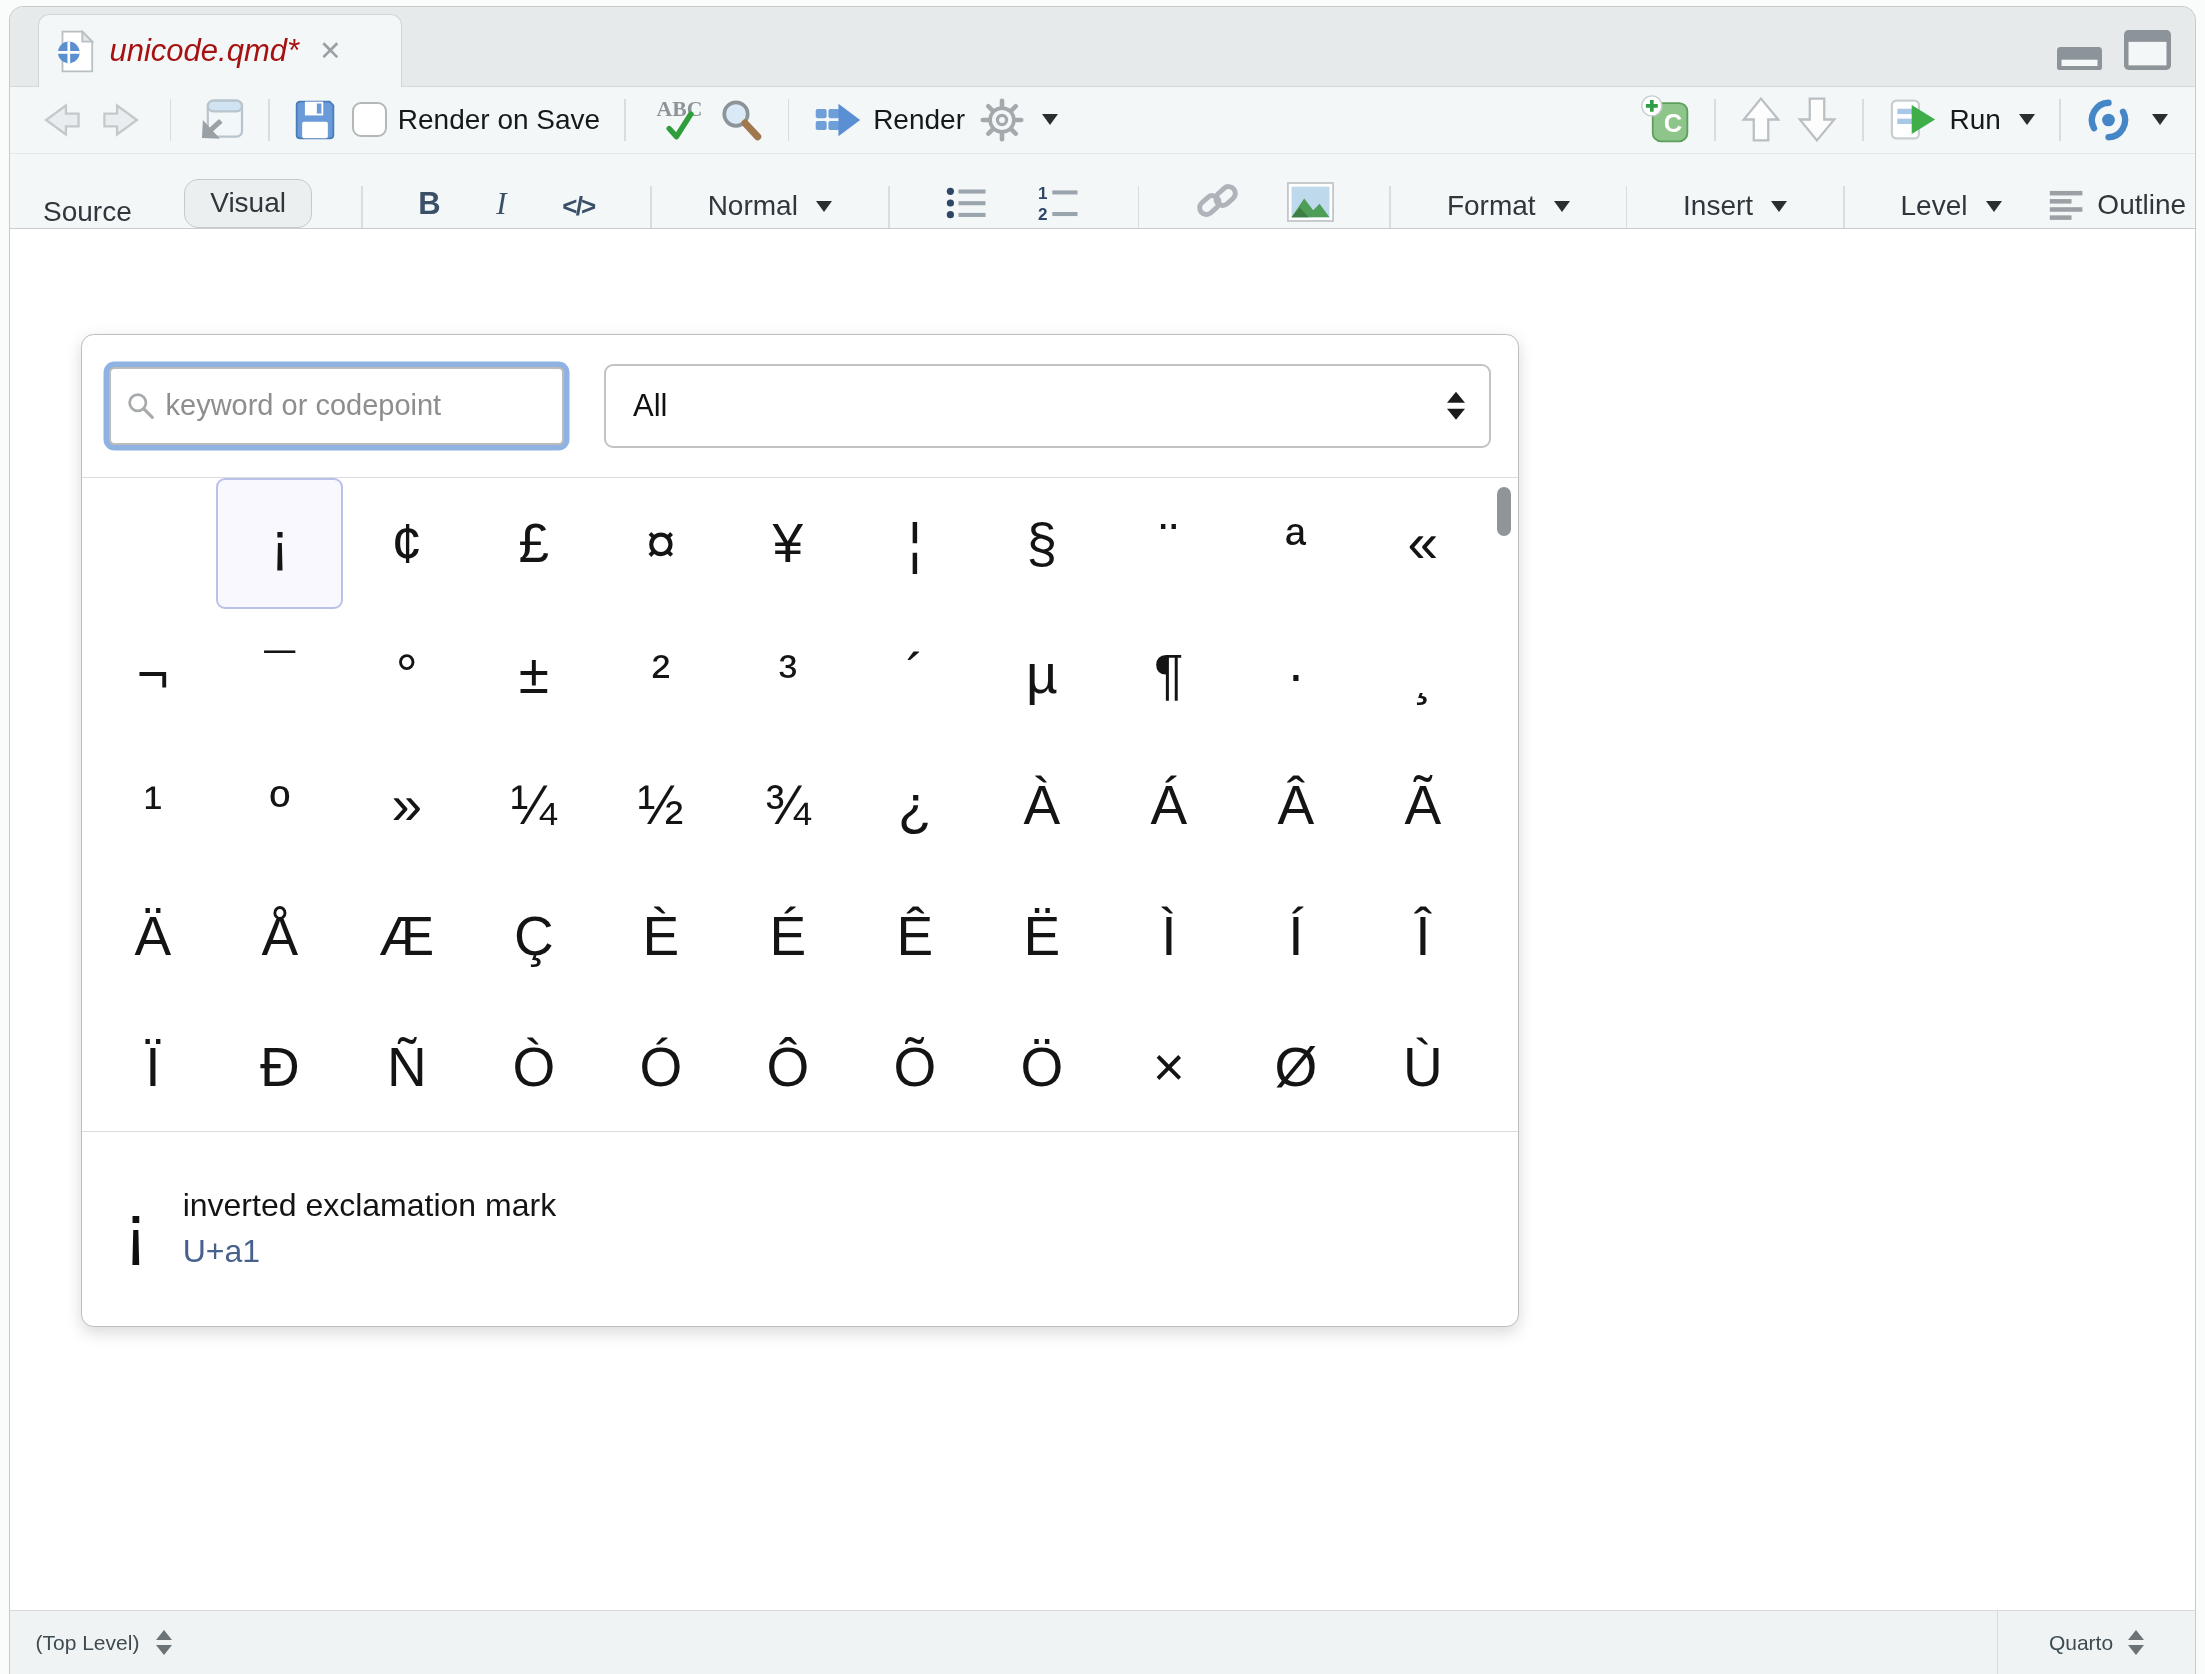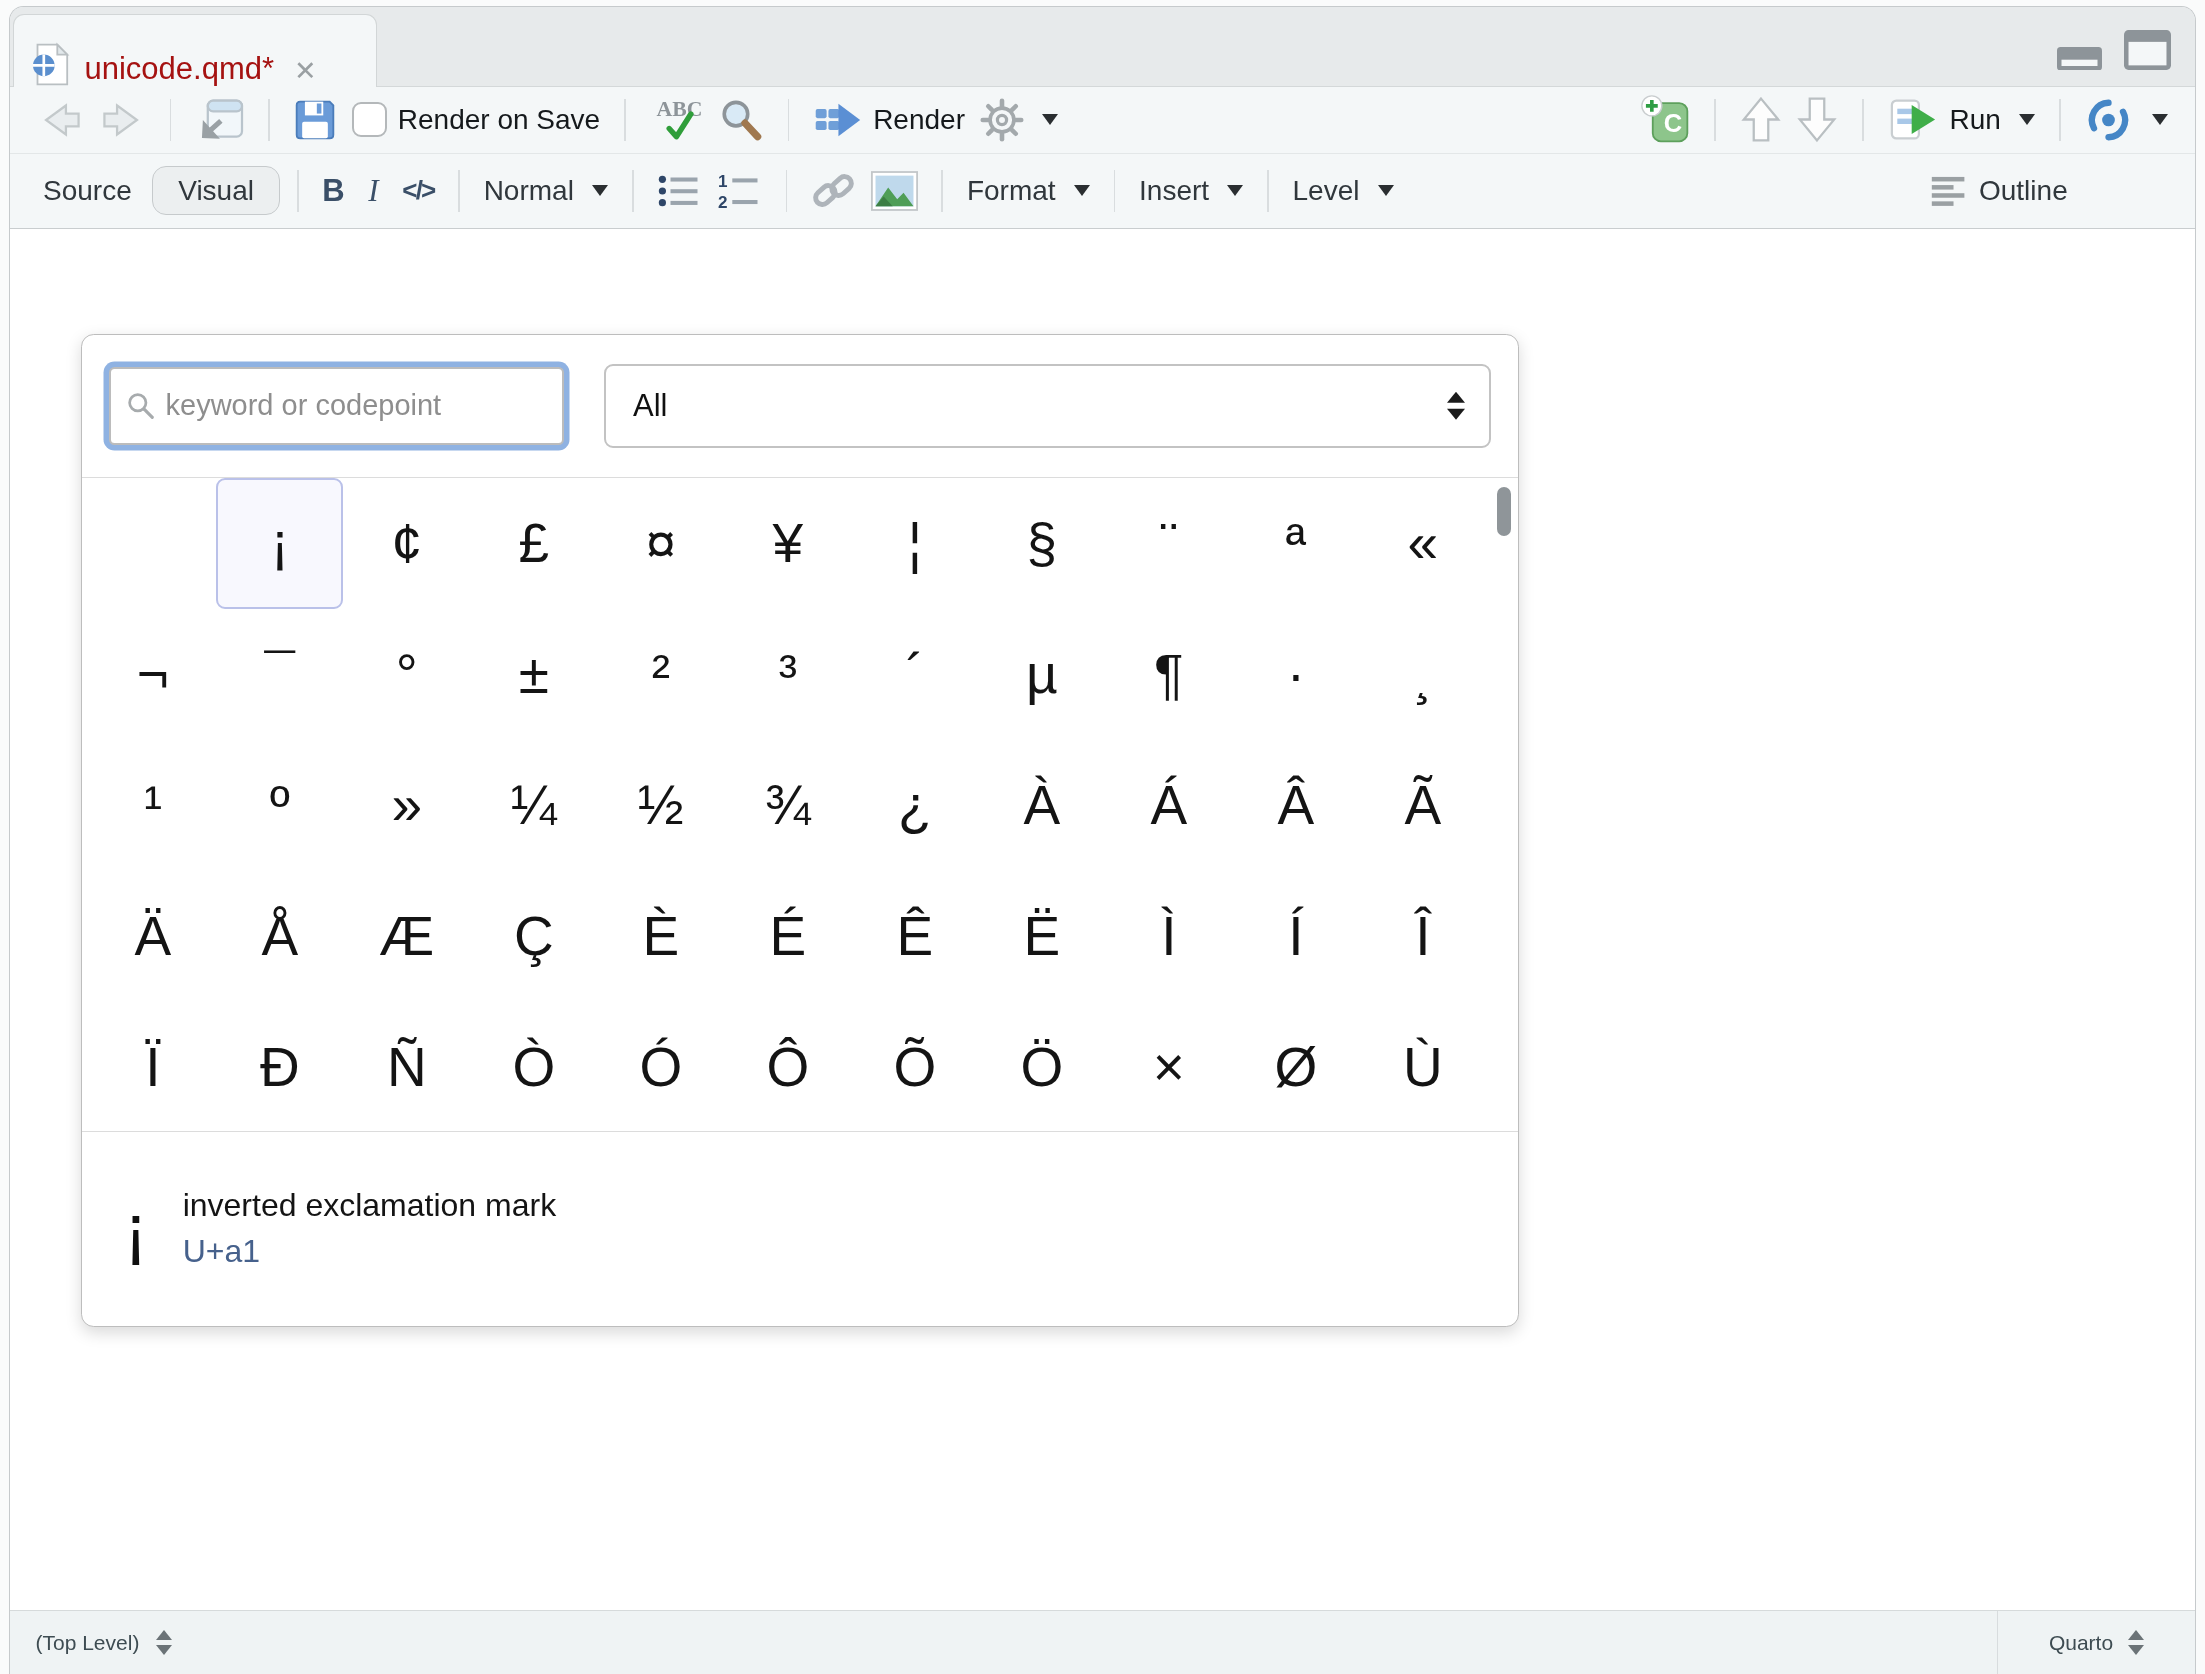--- a/index.html
+++ b/index.html
@@ -5,32 +5,32 @@
   * { box-sizing: border-box; margin: 0; padding: 0; }
   html,body { width: 2206px; height: 1675px; background:#fafbfb; font-family:"Liberation Sans","DejaVu Sans",sans-serif; overflow:hidden; }
 
   .window { position:absolute; left:9px; right:9px; top:5.5px; bottom:0;
     border:1.8px solid #c6cacc; border-bottom:none; border-radius:14.5px 14.5px 0 0;
     background:#f4f7f8; display:flex; flex-direction:column; overflow:hidden; }
 
   
   .tabbar { height:80px; background:#e7eaeb; border-bottom:1.8px solid #d4d8d9;
     display:flex; align-items:flex-end; position:relative; flex:0 0 auto; }
-  .tab { margin-left:3px; height:73px; margin-bottom:-1.8px; background:#f4f7f8;
+  .tab { margin-left:28px; height:73px; margin-bottom:-1.8px; background:#f4f7f8;
     border:1.8px solid #d2d6d7; border-bottom:none; border-radius:11px 11px 0 0;
-    display:flex; align-items:flex-end; padding:0 23.6px 0 18px; gap:14.5px; min-width:364px; }
+    display:flex; align-items:center; padding:0 23.6px 0 18px; gap:14.5px; min-width:364px;font-style:italic; }
   .tab-title { font-size:31px; font-weight:500; color:#a51211; }
   .tab-close { font-size:27px; font-weight:700; color:#9aa0a3; margin-left:5.5px; }
   .winbtns { position:absolute; right:23.6px; top:23.6px; display:flex; gap:22px; align-items:flex-end; }
 
   
   .toolbar1 { height:67px; border-bottom:1.8px solid #e3e7e8; display:flex; align-items:center;
     padding:0 20px; background:#f4f7f8; flex:0 0 auto; }
-  .toolbar2 { height:75px; border-bottom:1.8px solid #c9cdcf; display:flex; align-items:center;
-    padding:0 33px; background:#f4f7f8; flex:0 0 auto; }
+  .toolbar2 { height:75px; border-bottom:1.8px solid #c9cdcf; display:flex; align-items:flex-end;
+    padding:0 33px; background:#f4f7f8; flex:0 0 auto;gap:32px; }
   .sep { width:1.8px; height:42px; background:#d9dddf; margin:0 16.4px; flex:0 0 auto; }
   .tbtn { display:flex; align-items:center; gap:11px; padding:5.5px 7.3px; }
   .tlabel { font-size:28px; color:#15191c; white-space:nowrap; }
   .caret { width:0; height:0; border-left:8.2px solid transparent; border-right:8.2px solid transparent;
     border-top:11px solid #2a2e31; margin-left:7.3px; }
   .checkbox { width:35px; height:35px; border:2.7px solid #b4b8ba; border-radius:9px; background:#fff; }
   .right-group { margin-left:auto; display:flex; align-items:center; }
 
   .fmt-label { font-size:28px; color:#30373c; white-space:nowrap; }
   .visual-btn { border:1.8px solid #c6cacc; background:#eceff0; border-radius:14px;

